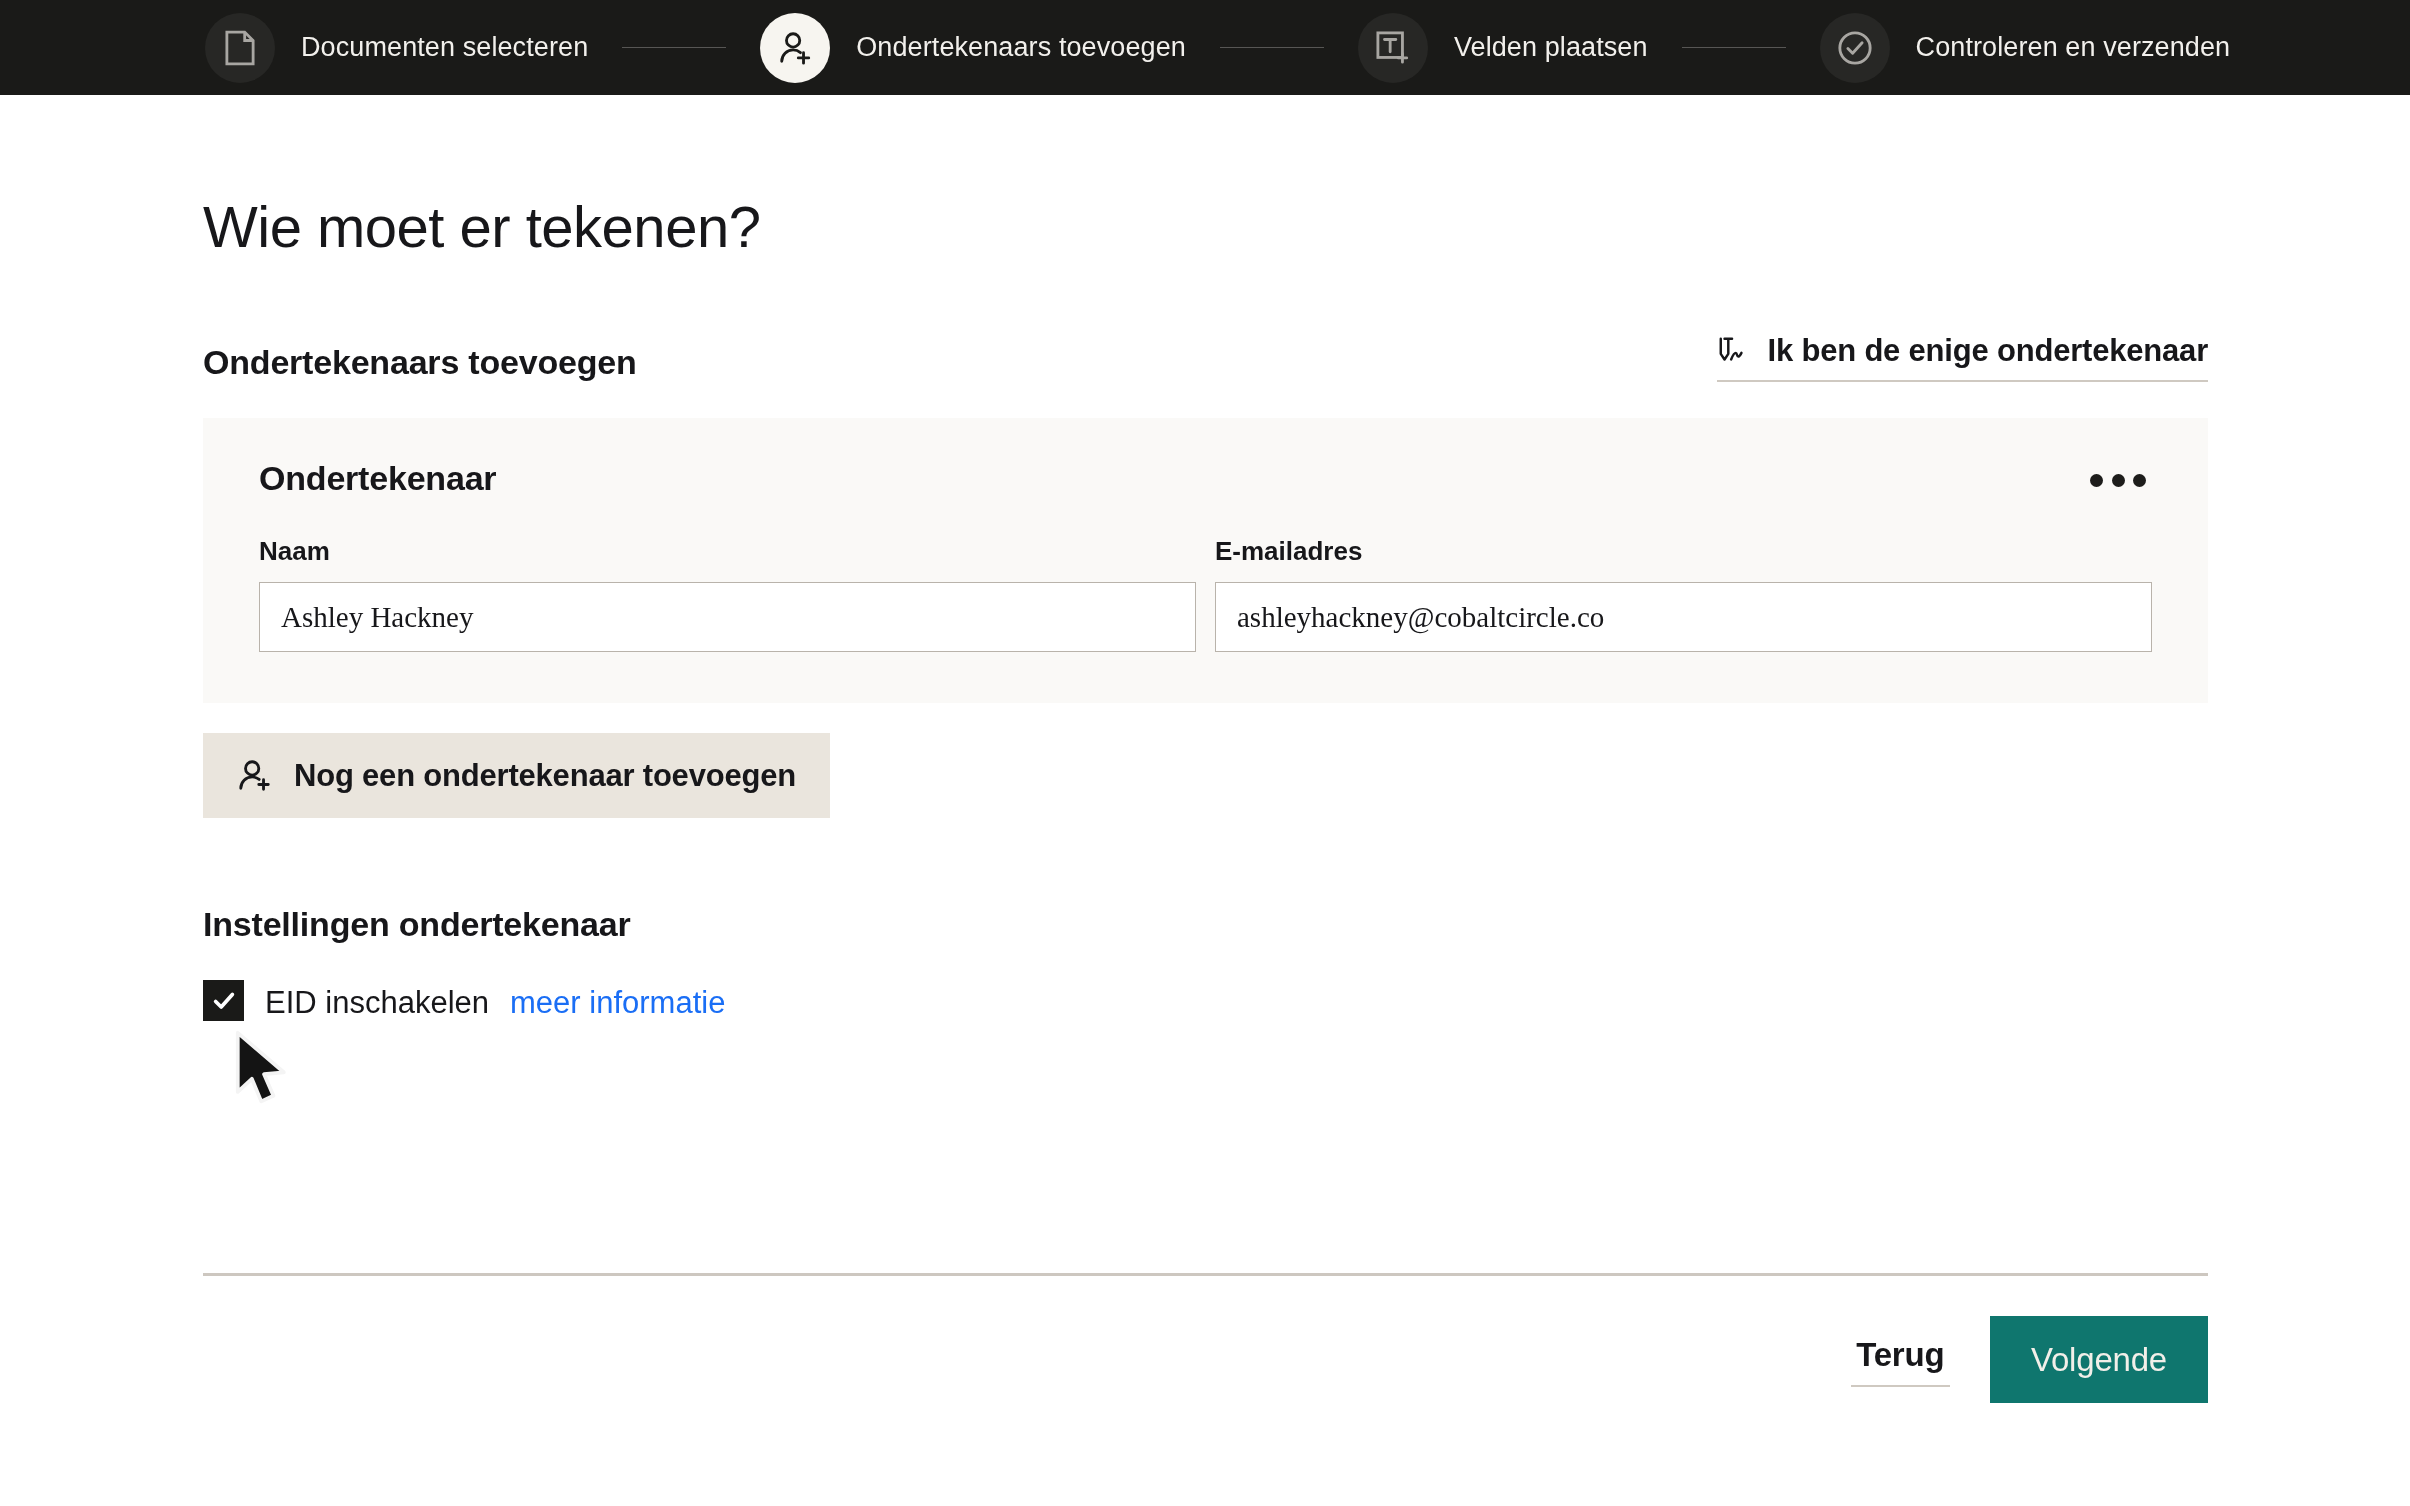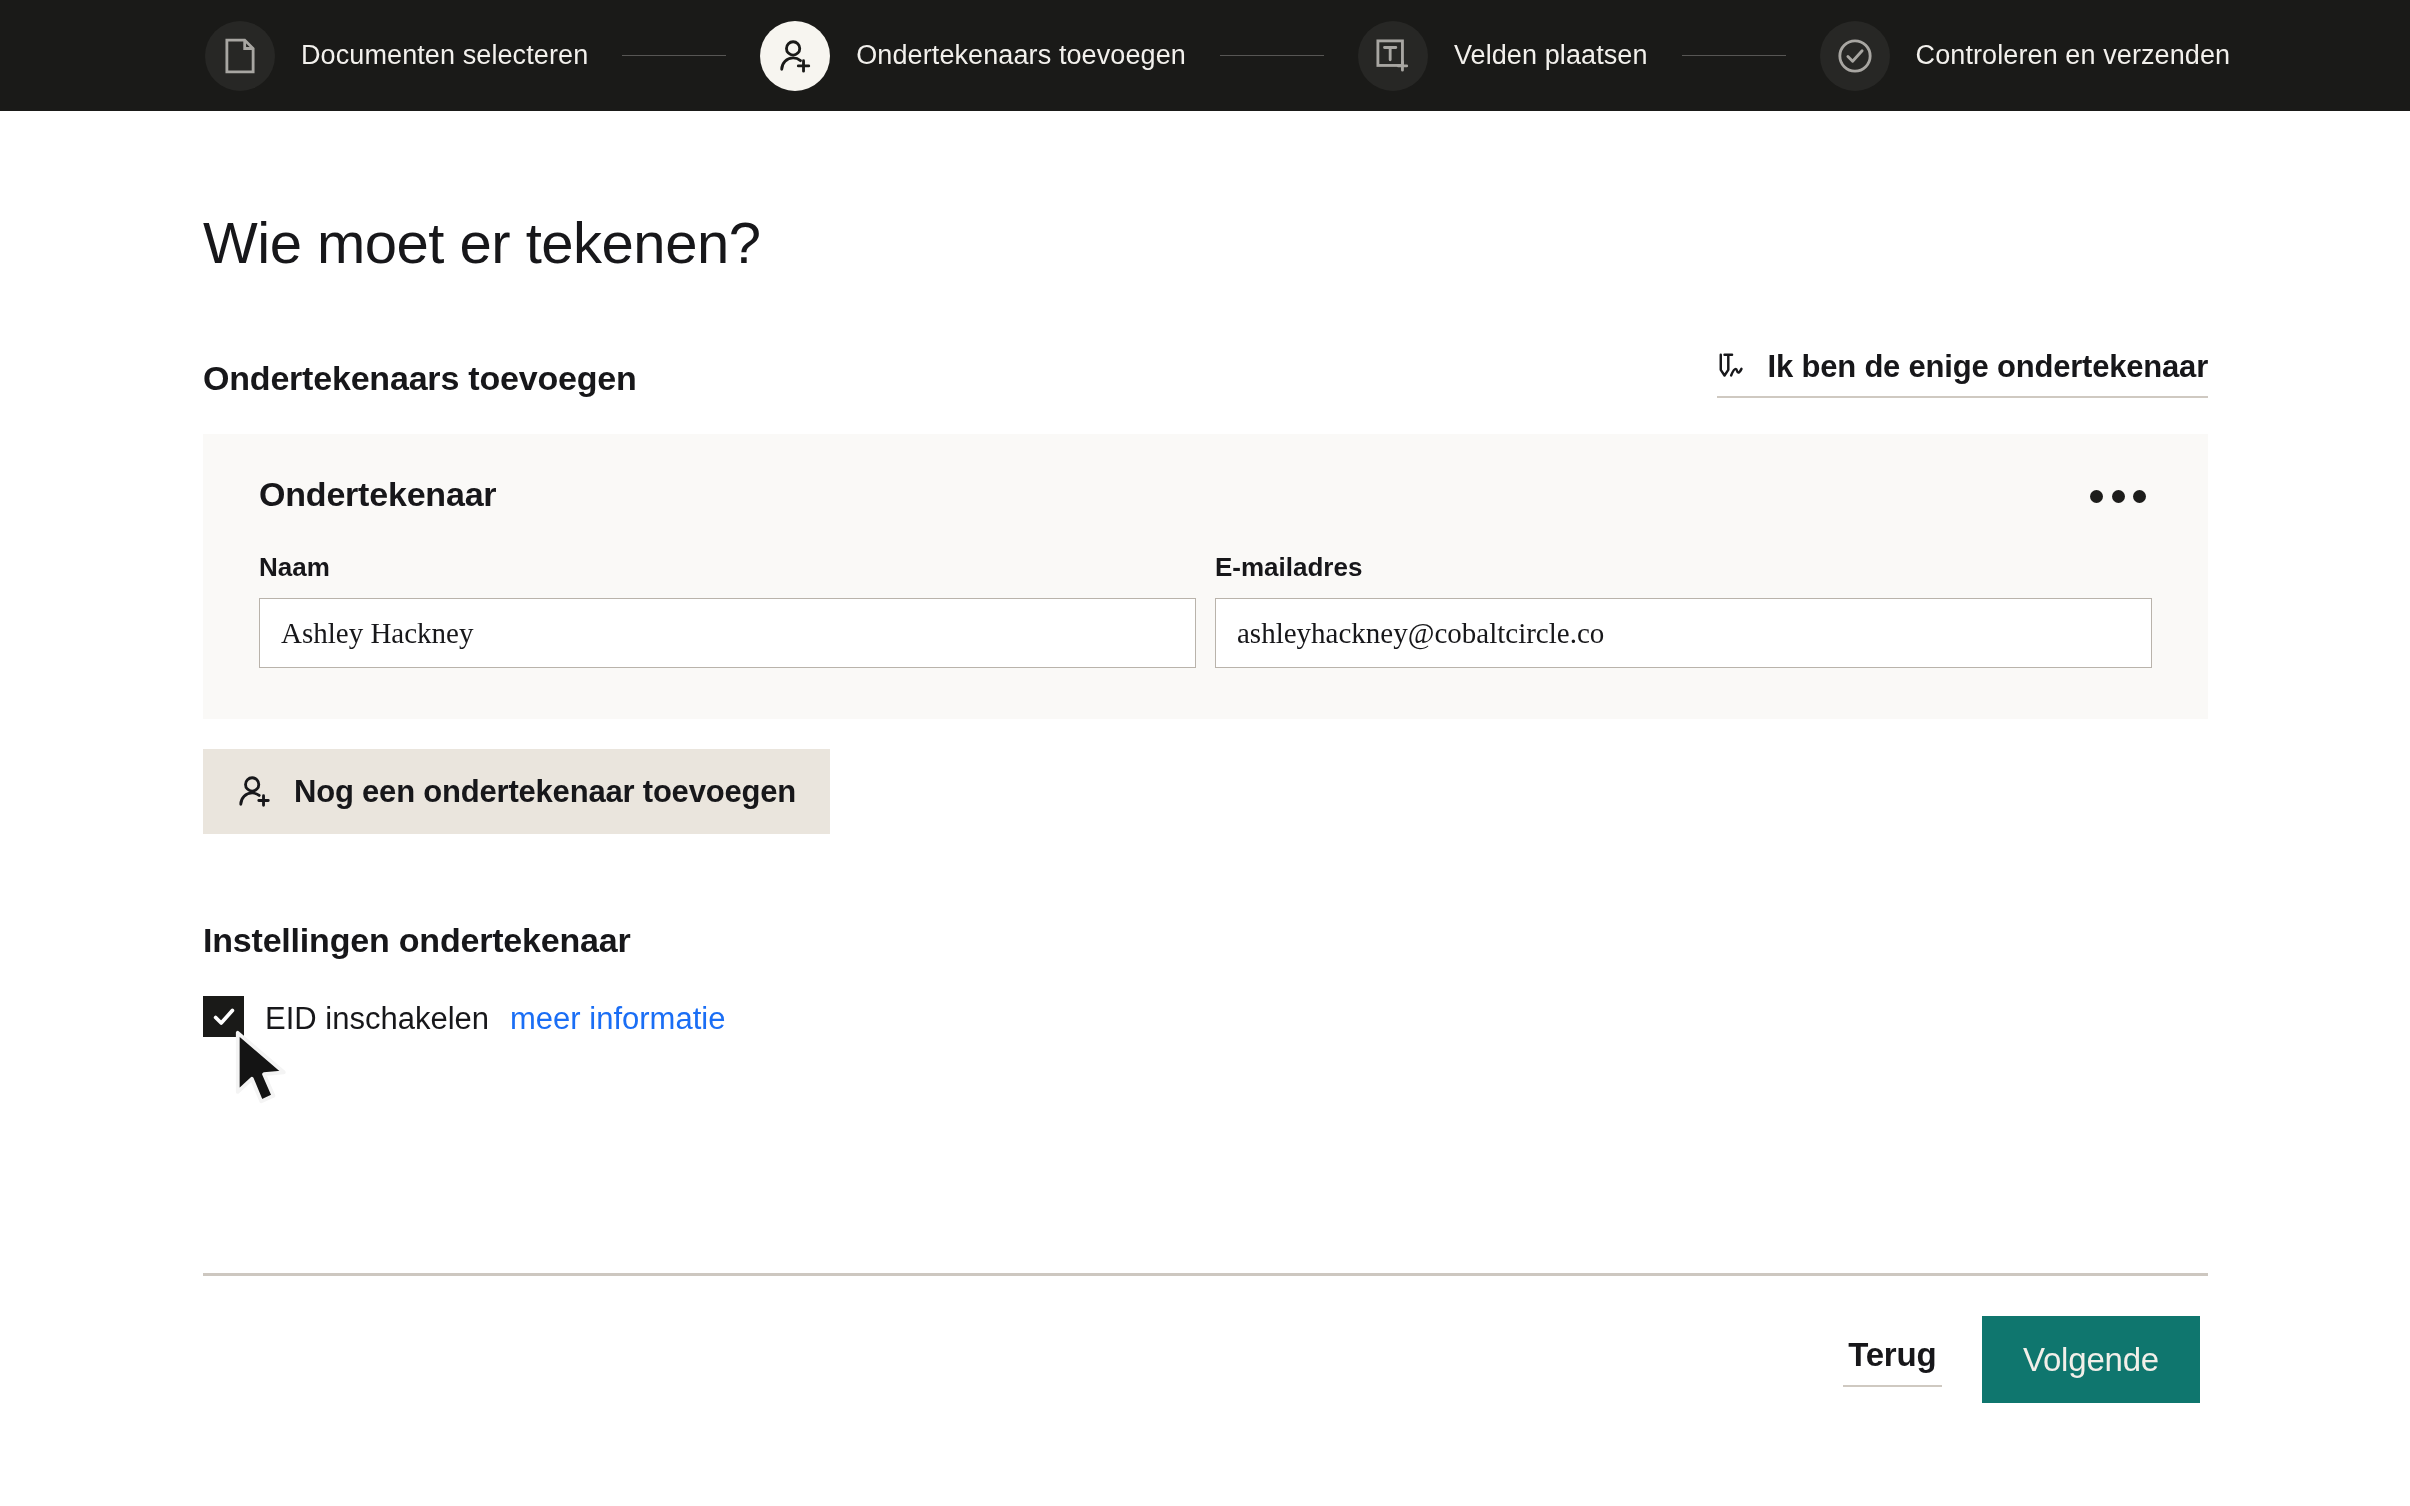--- a/index.html
+++ b/index.html
@@ -6,21 +6,21 @@
   html, body {
     width: 2411px; height: 1507px;
     background: #ffffff;
     font-family: "Liberation Sans", sans-serif;
     -webkit-font-smoothing: antialiased;
   }
   body { position: relative; overflow: hidden; }
 
   
   .stepper {
-    height: 111px;
+    height: 95px;
     background: #1a1a18;
     display: flex;
     align-items: center;
     padding-left: 205px;
   }
   .step { display: flex; align-items: center; flex: 0 0 auto; }
   .step-circle {
     width: 70px; height: 70px;
     border-radius: 50%;
     background: #272725;
@@ -188,21 +188,21 @@
   
   .divider {
     position: absolute;
     left: 203px; right: 203px;
     top: 1273px;
     height: 2.8px;
     background: #cdc7c0;
   }
   .footer {
     position: absolute;
-    right: 211px;
+    right: 203px;
     top: 1316px;
     display: flex;
     align-items: center;
     gap: 40px;
   }
   .btn-back {
     font-size: 33px;
     font-weight: 700;
     color: #17171a;
     background: none;

